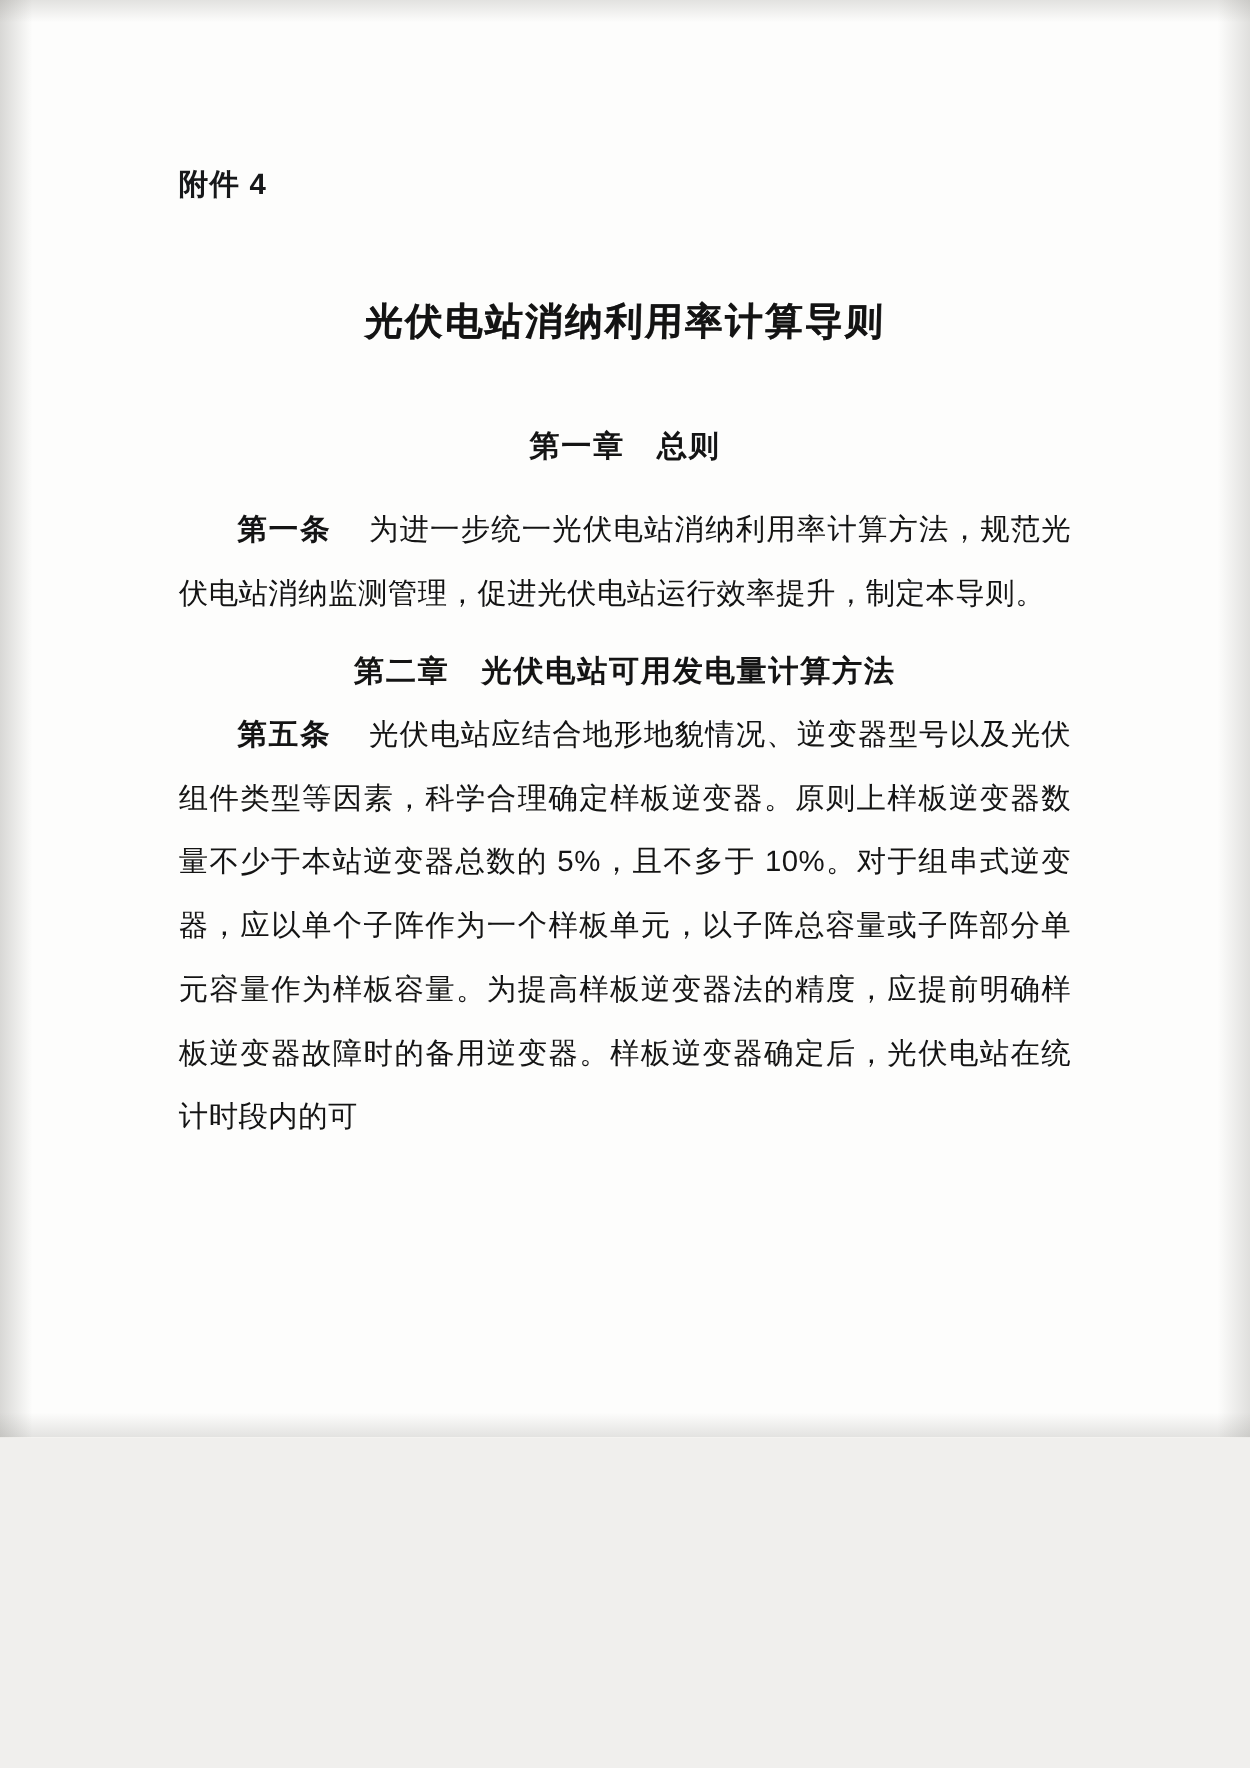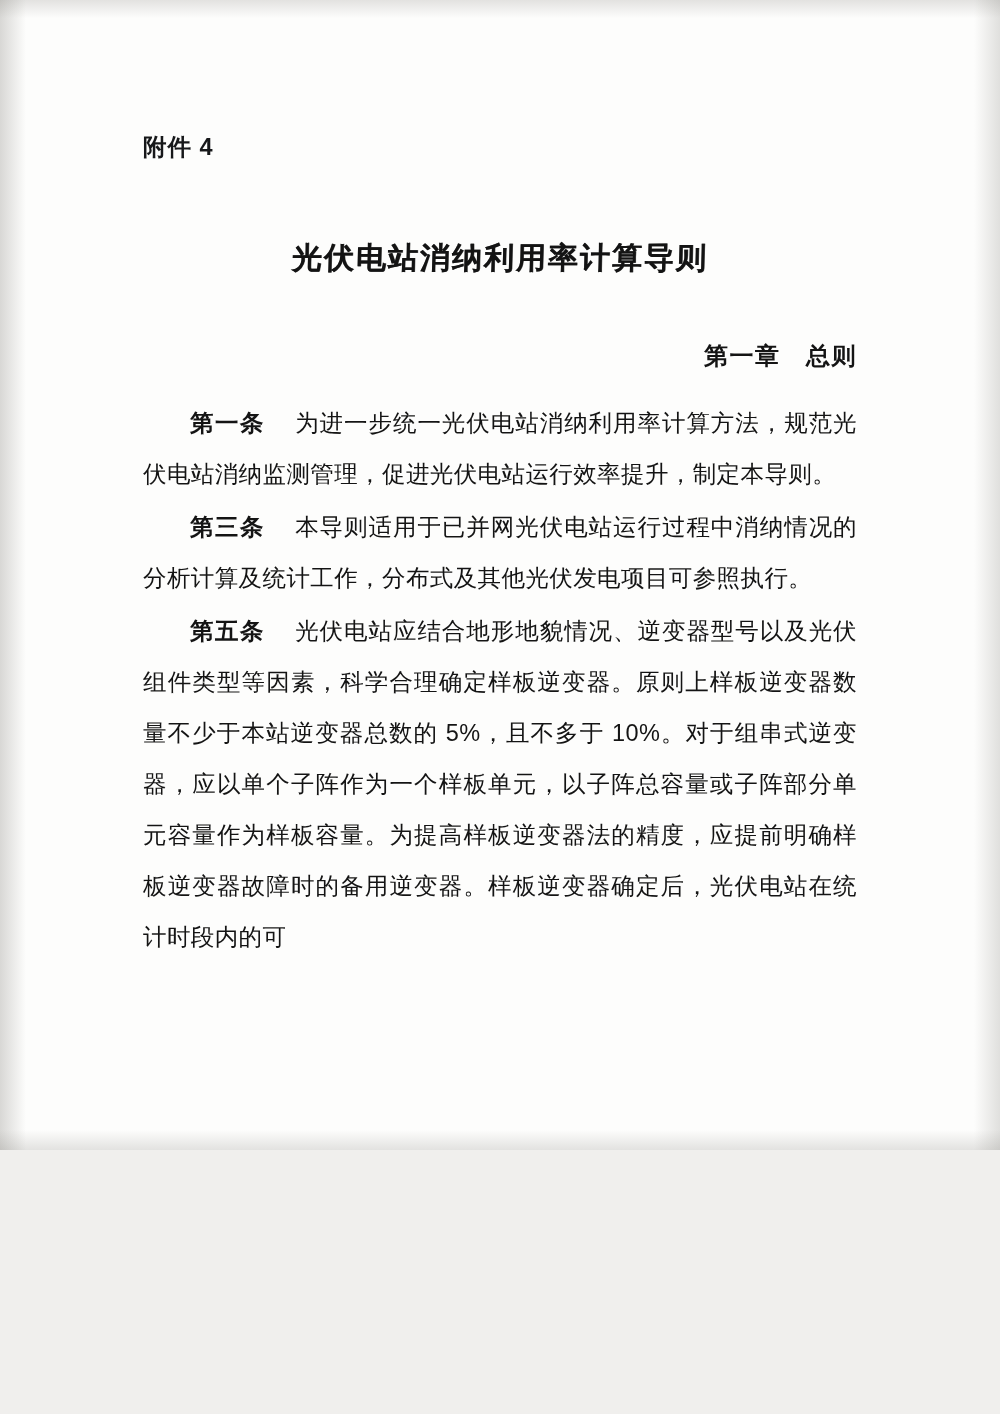--- a/index.html
+++ b/index.html
@@ -47,22 +47,22 @@
     font-size: 30px;
     font-weight: 700;
     letter-spacing: 2px;
     color: #131313;
     margin: 72px 0 0 0;
     line-height: 44px;
     text-shadow: 0.4px 0 0 rgba(0,0,0,0.55), 0 0.4px 0 rgba(0,0,0,0.35);
     transform: skewX(-1.5deg);
   }
   .chapter-heading {
-    text-align: right;
-    font-family: Liberation Mono, monospace;
+    text-align: center;
+    font-family: Liberation Serif, serif;
     font-size: 24px;
     font-weight: 700;
     letter-spacing: 1.5px;
     color: #141414;
     line-height: 40px;
   }
   .ch1 { margin-top: 58px; }
   .ch2 { margin-top: 18px; margin-bottom: 4px; }
   .para {
     font-family: "Liberation Sans", "DejaVu Sans", sans-serif;
@@ -129,24 +129,22 @@
 
     <h1 class="doc-title">光伏电站消纳利用率计算导则</h1>
 
     <h2 class="chapter-heading ch1">第一章　总则</h2>
 
     <p class="para">
       <span class="lead">第一条</span><span>为进一步统一光伏电站消纳利用率计算方法，规范光伏电站消纳监测管理，促进光伏电站运行效率提升，制定本导则。</span>
     </p>
 
 
-    <p class="para para-gap">
-      <span class="lead">第三条</span><span>本导则适用于已并网光伏电站运行过程中消纳情况的分析计算及统计工作，分布式及其他光伏发电项目可参照执行。</span>
-    </p>
 
+    <h2 class="chapter-heading ch2">第二章　光伏电站可用发电量计算方法</h2>
 
 
     <p class="para para-gap">
       <span class="lead">第五条</span><span>光伏电站应结合地形地貌情况、逆变器型号以及光伏组件类型等因素，科学合理确定样板逆变器。原则上样板逆变器数量不少于本站逆变器总数的 5%，且不多于 10%。对于组串式逆变器，应以单个子阵作为一个样板单元，以子阵总容量或子阵部分单元容量作为样板容量。为提高样板逆变器法的精度，应提前明确样板逆变器故障时的备用逆变器。样板逆变器确定后，光伏电站在统计时段内的可</span>
     </p>
 
   </div>
 
   <div class="page-number">7</div>
 

